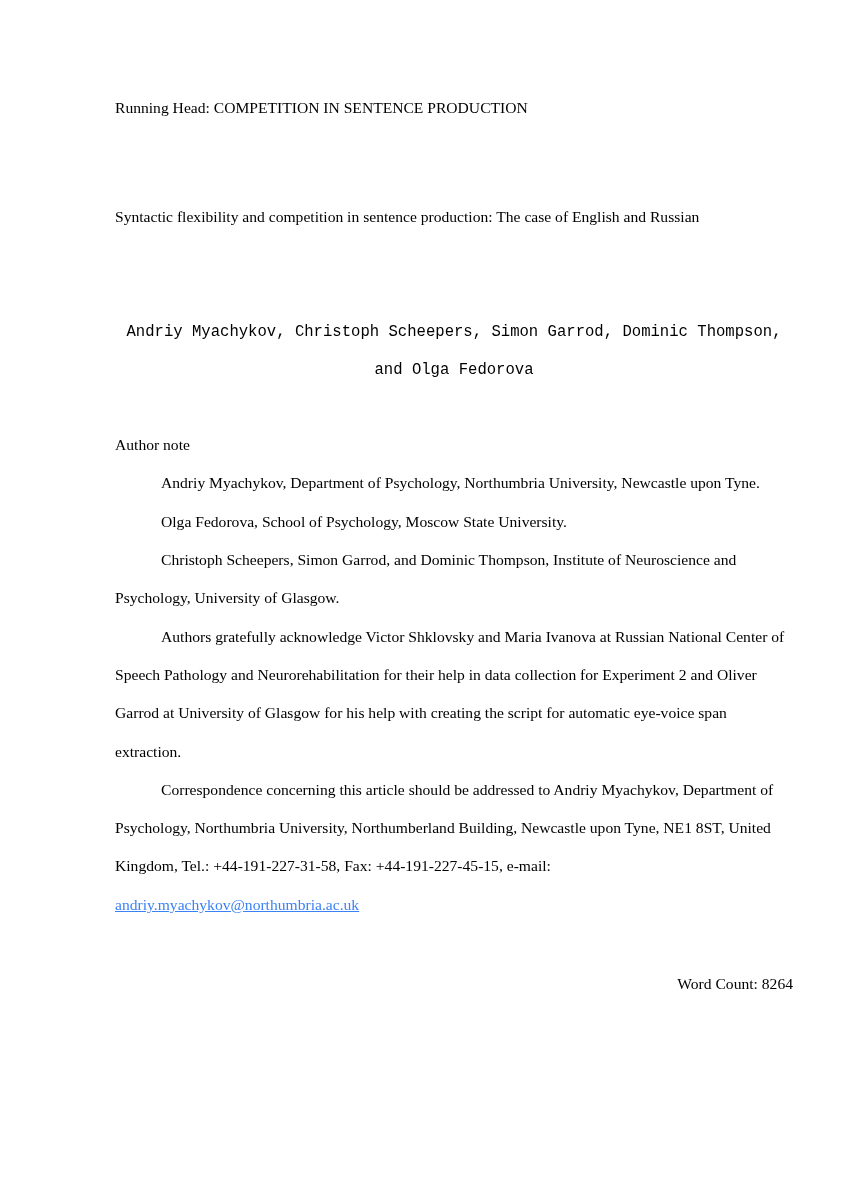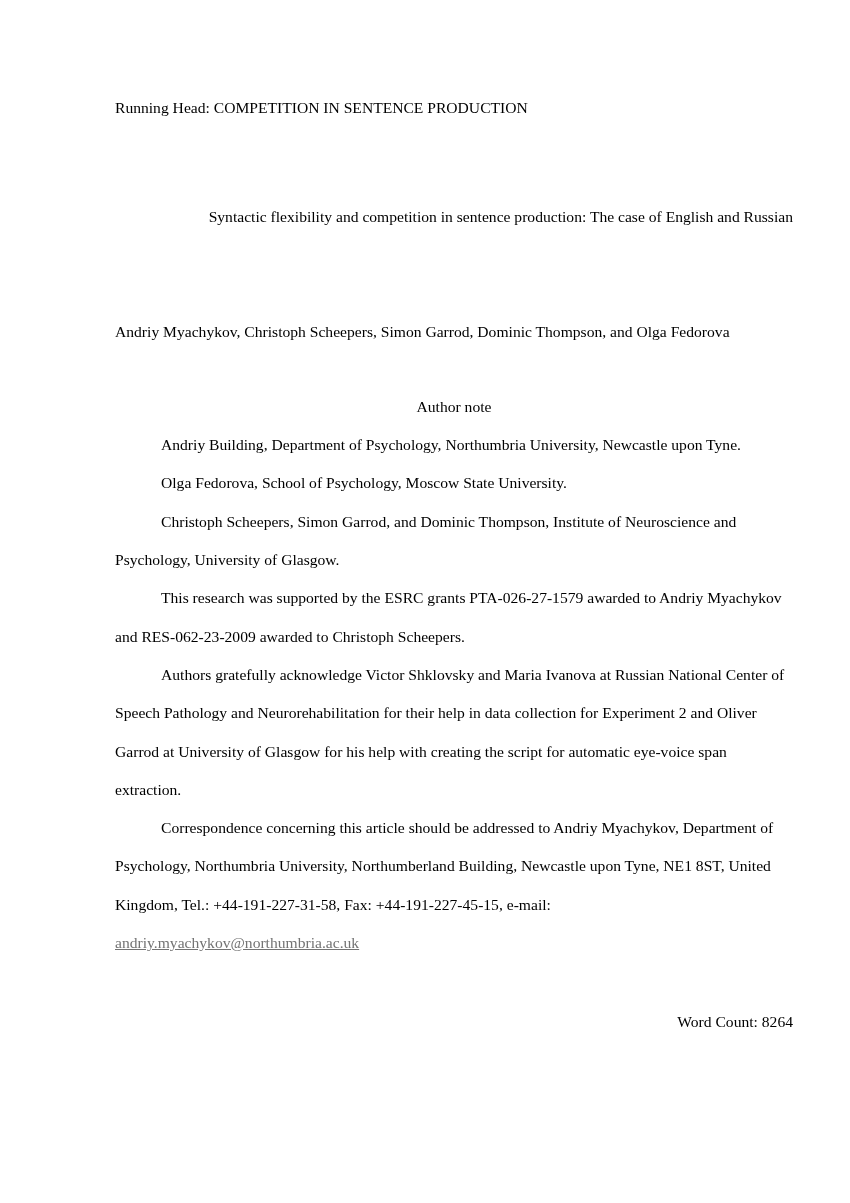--- a/index.html
+++ b/index.html
@@ -24,37 +24,39 @@
     line-height: 38.3px;
     color: #000000;
   }
   .running-head {
     margin-top: 89px;
     text-align: left;
     white-space: nowrap;
   }
   .paper-title {
     margin-top: 71px;
-    text-align: right;
+    text-align: left;
   }
   .author-list {
     margin-top: 76px;
+    text-align: center;
+    font-family: Liberation Mono, monospace;
   }
   .note-heading {
     margin-top: 37px;
-    text-align: center;
+    text-align: left;
   }
   p.body-para {
     margin: 0;
     padding: 0;
     text-indent: 46px;
     text-align: left;
   }
   .email-link {
-    color: #737373;
+    color: #3b82f6;
     text-decoration: underline;
     cursor: pointer;
   }
   .word-count {
     margin-top: 41px;
     text-align: right;
   }
 </style>
 </head>
 <body>
@@ -63,27 +65,26 @@
   <div class="content">
 
     <div class="running-head">Running Head: COMPETITION IN SENTENCE PRODUCTION</div>
 
     <div class="paper-title">Syntactic flexibility and competition in sentence production: The case of English and Russian</div>
 
     <div class="author-list">Andriy Myachykov, Christoph Scheepers, Simon Garrod, Dominic Thompson, and Olga Fedorova</div>
 
     <div class="note-heading">Author note</div>
 
-    <p class="body-para">Andriy Building, Department of Psychology, Northumbria University, Newcastle upon Tyne.</p>
+    <p class="body-para">Andriy Myachykov, Department of Psychology, Northumbria University, Newcastle upon Tyne.</p>
 
     <p class="body-para">Olga Fedorova, School of Psychology, Moscow State University.</p>
 
     <p class="body-para">Christoph Scheepers, Simon Garrod, and Dominic Thompson, Institute of Neuroscience and Psychology, University of Glasgow.</p>
 
-    <p class="body-para">This research was supported by the ESRC grants PTA-026-27-1579 awarded to Andriy Myachykov and RES-062-23-2009 awarded to Christoph Scheepers.</p>
 
     <p class="body-para">Authors gratefully acknowledge Victor Shklovsky and Maria Ivanova at Russian National Center of Speech Pathology and Neurorehabilitation for their help in data collection for Experiment 2 and Oliver Garrod at University of Glasgow for his help with creating the script for automatic eye-voice span extraction.</p>
 
     <p class="body-para"><span>Correspondence concerning this article should be addressed to Andriy Myachykov, Department of Psychology, Northumbria University, Northumberland Building, Newcastle upon Tyne, NE1 8ST, United Kingdom, Tel.: +44-191-227-31-58, Fax: +44-191-227-45-15, e-mail: </span><span class="email-link">andriy.myachykov@northumbria.ac.uk</span></p>
 
     <div class="word-count">Word Count: 8264</div>
 
   </div>
 </div>
 

